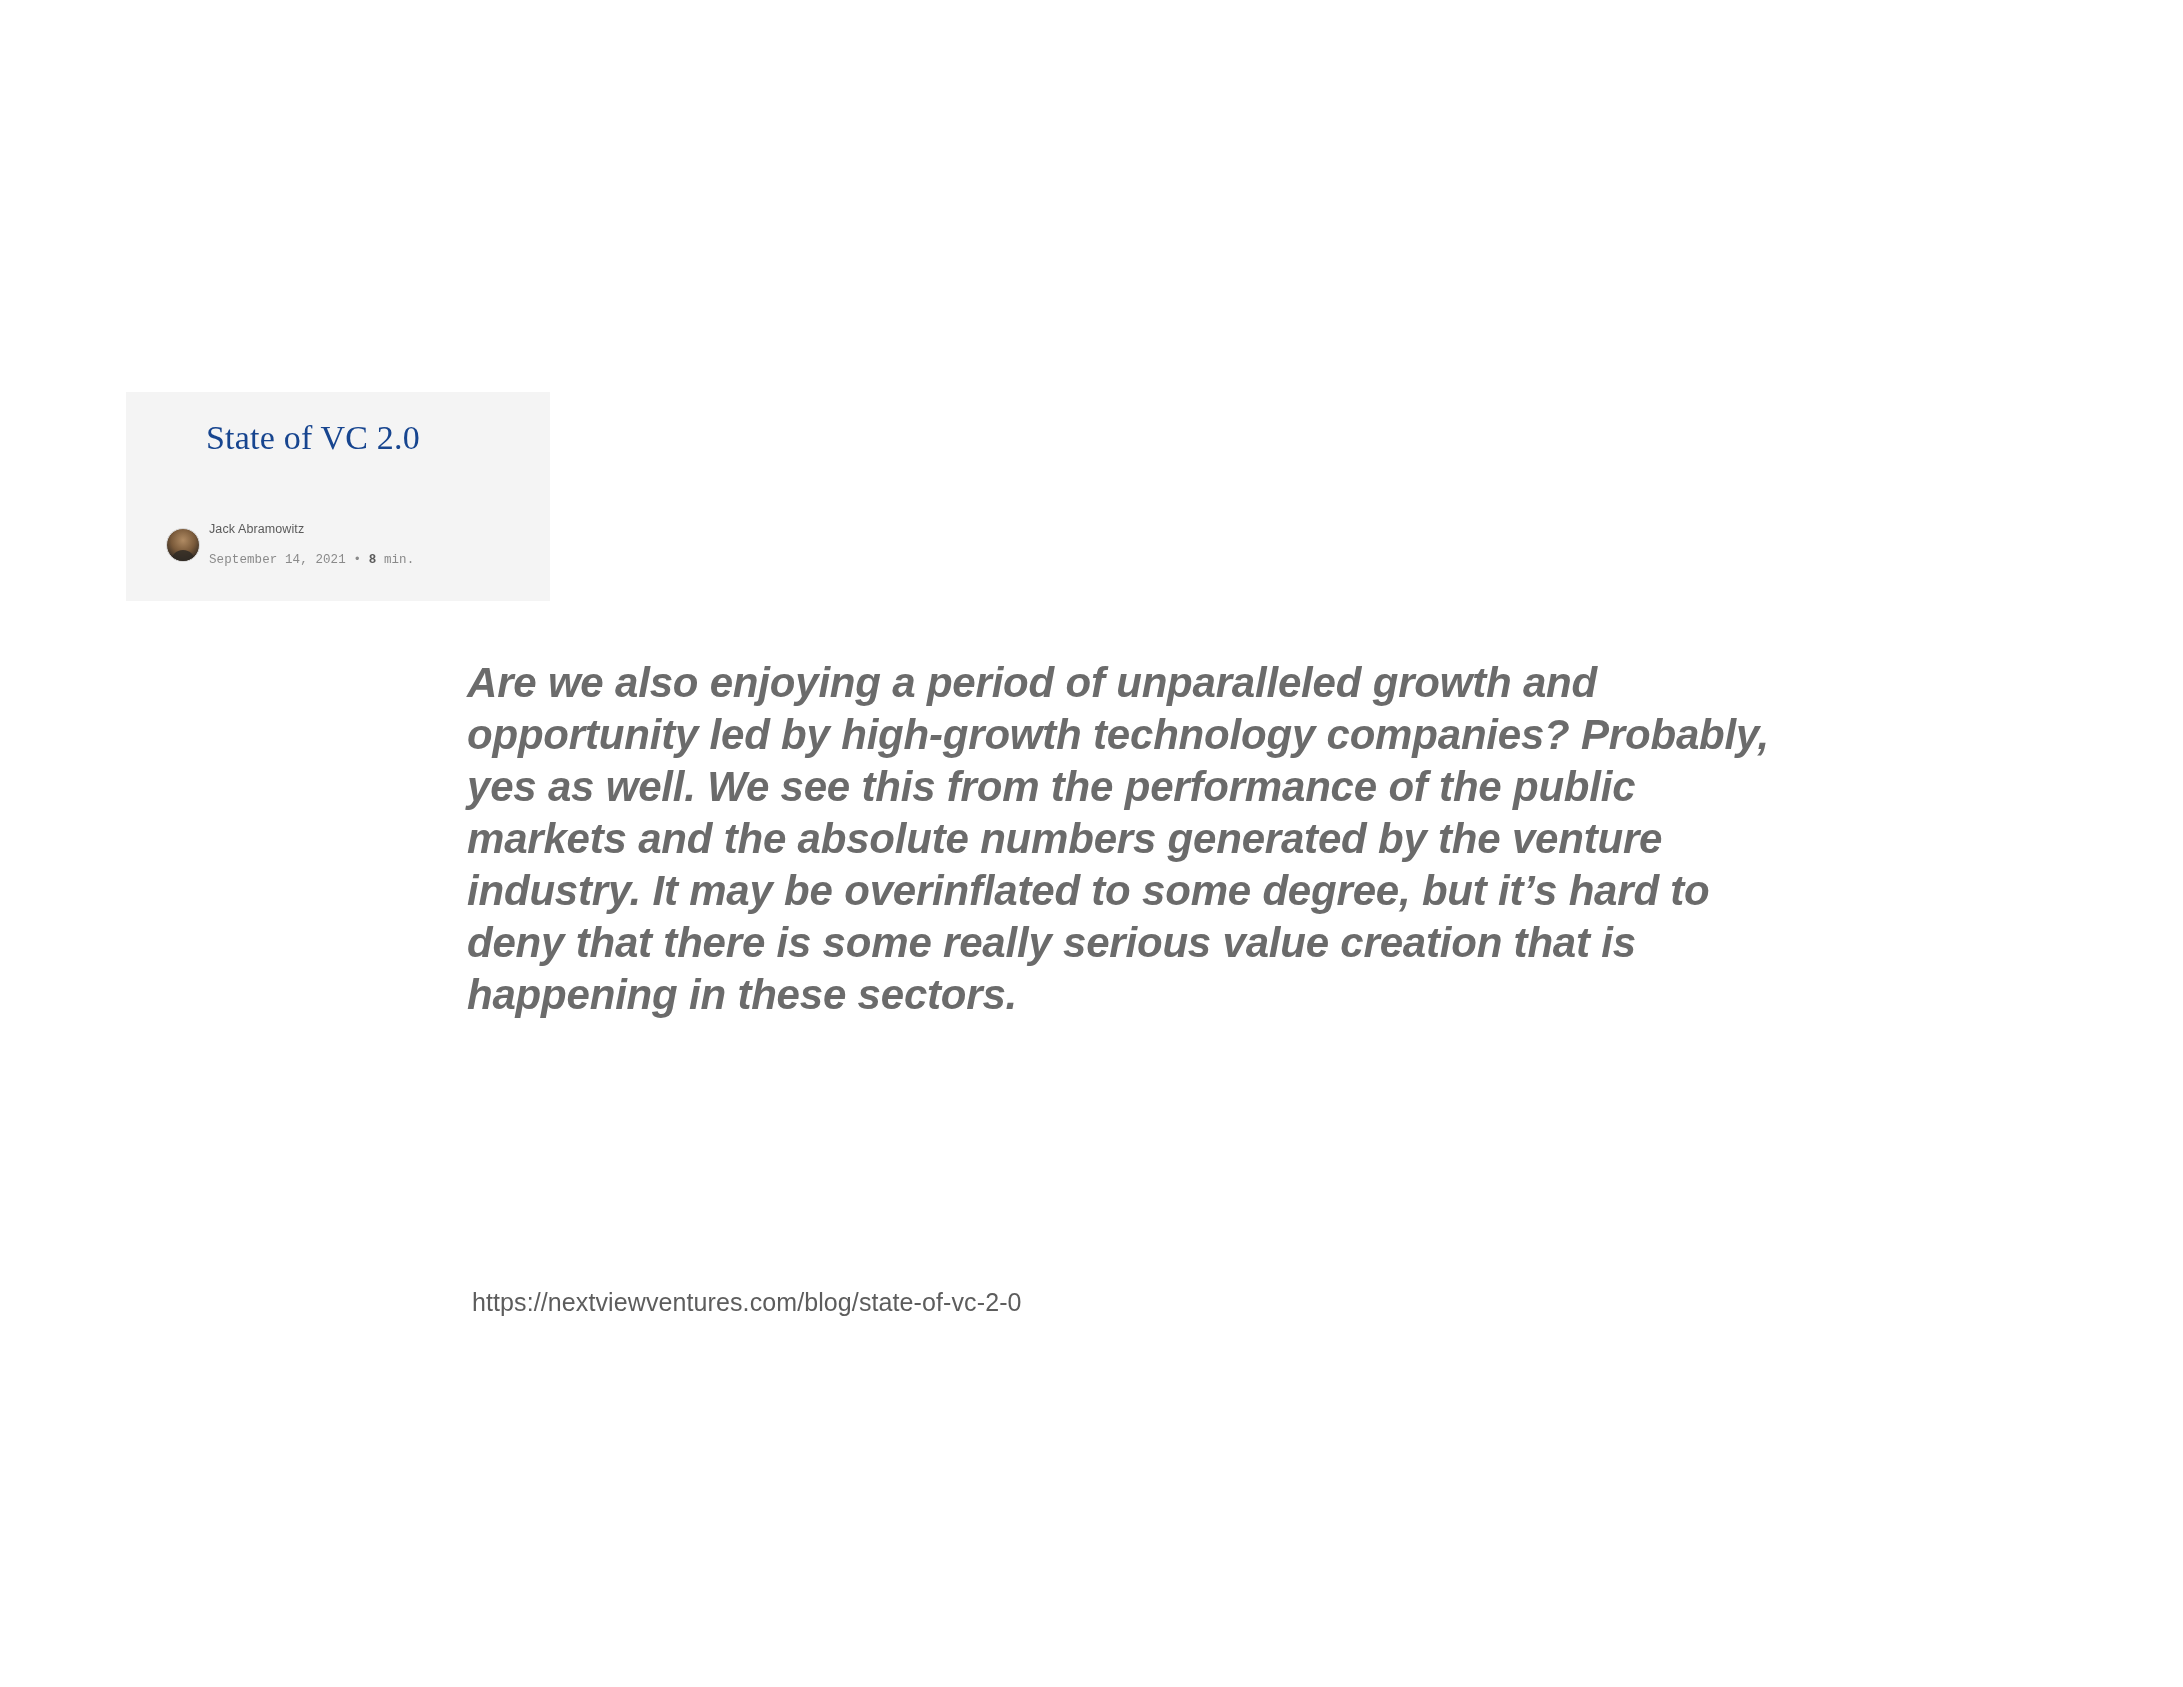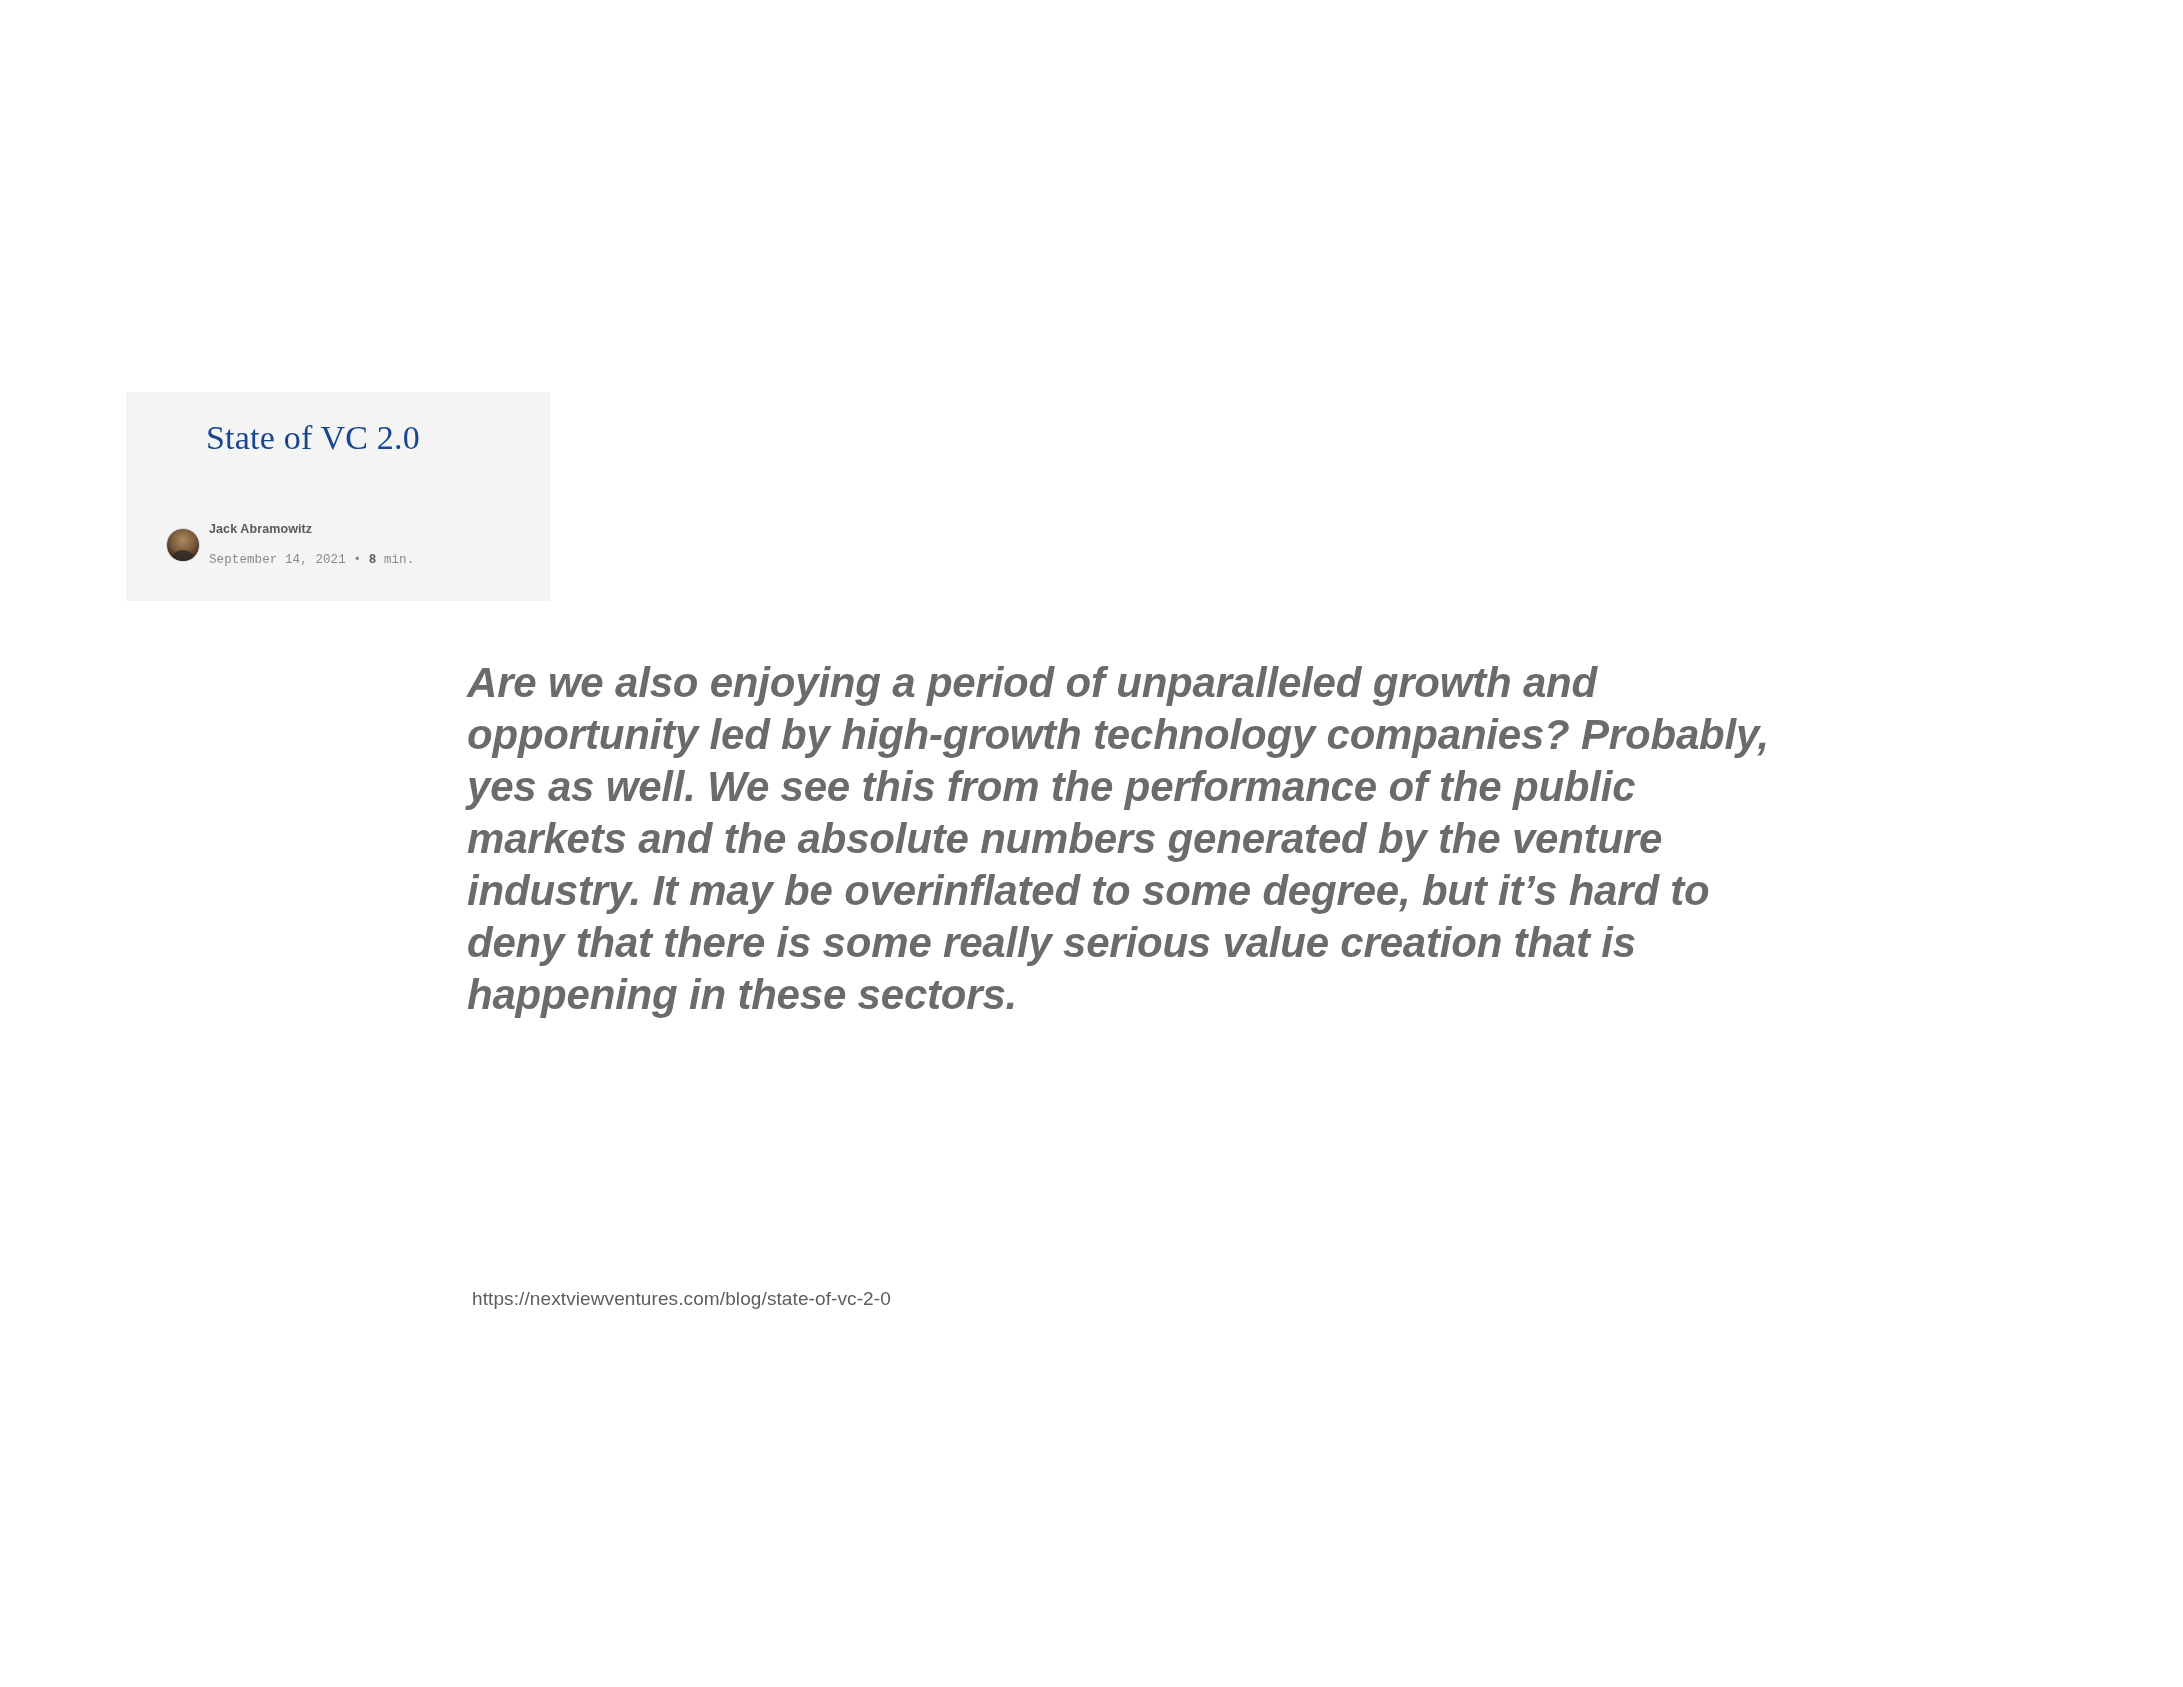--- a/index.html
+++ b/index.html
@@ -68,21 +68,21 @@
     background: #2f2a25;
     opacity: 0.85;
   }
 
   .byline-text {
     margin-left: 9px;
     line-height: 1.25;
   }
   .byline-name {
     font-size: 12.5px;
-    font-weight: 700;
+    font-weight: 400;
     color: #5a5a5a;
     letter-spacing: 0.1px;
   }
   .byline-meta {
     font-size: 12.5px;
     font-weight: 400;
     color: #8a8a8a;
     margin-top: 15px;
     letter-spacing: 0.1px;
     font-family: Liberation Mono, monospace;
@@ -104,21 +104,21 @@
     color: #6b6b6b;
     letter-spacing: -0.2px;
     font-style: italic;
   }
 
   
   .source-url {
     position: absolute;
     left: 472px;
     top: 1288px;
-    font-size: 19px;
+    font-size: 25px;
     font-weight: 400;
     color: #5d5d5d;
     letter-spacing: 0.1px;
   }
 </style>
 </head>
 <body>
 
 <div class="article-card">
 

